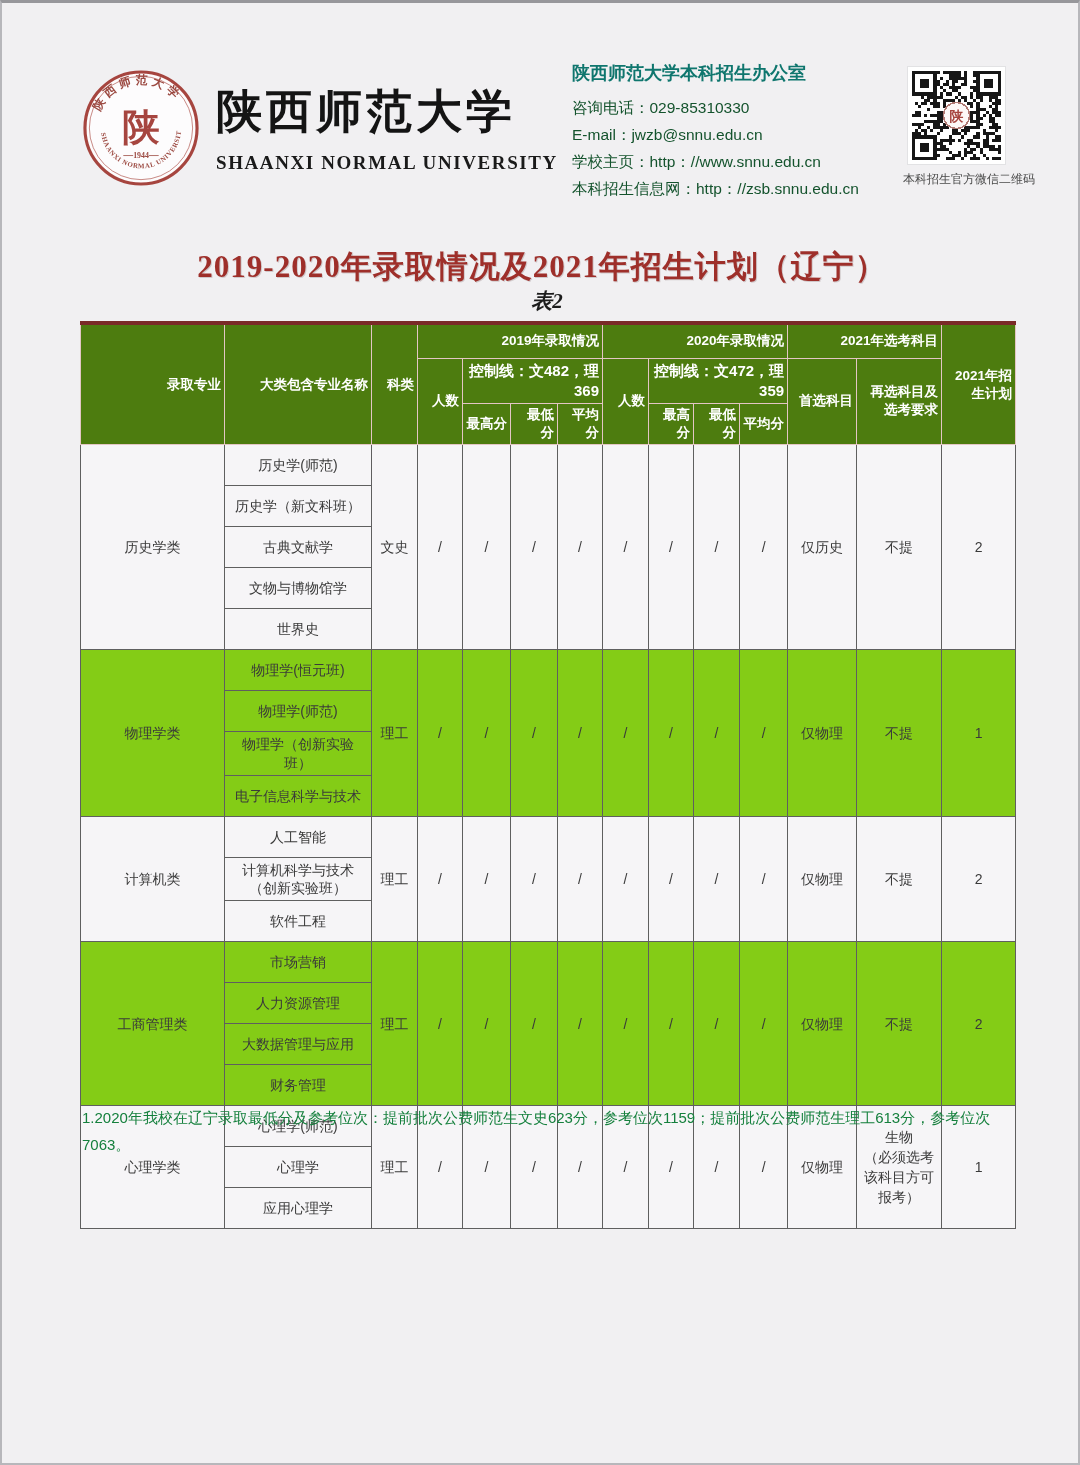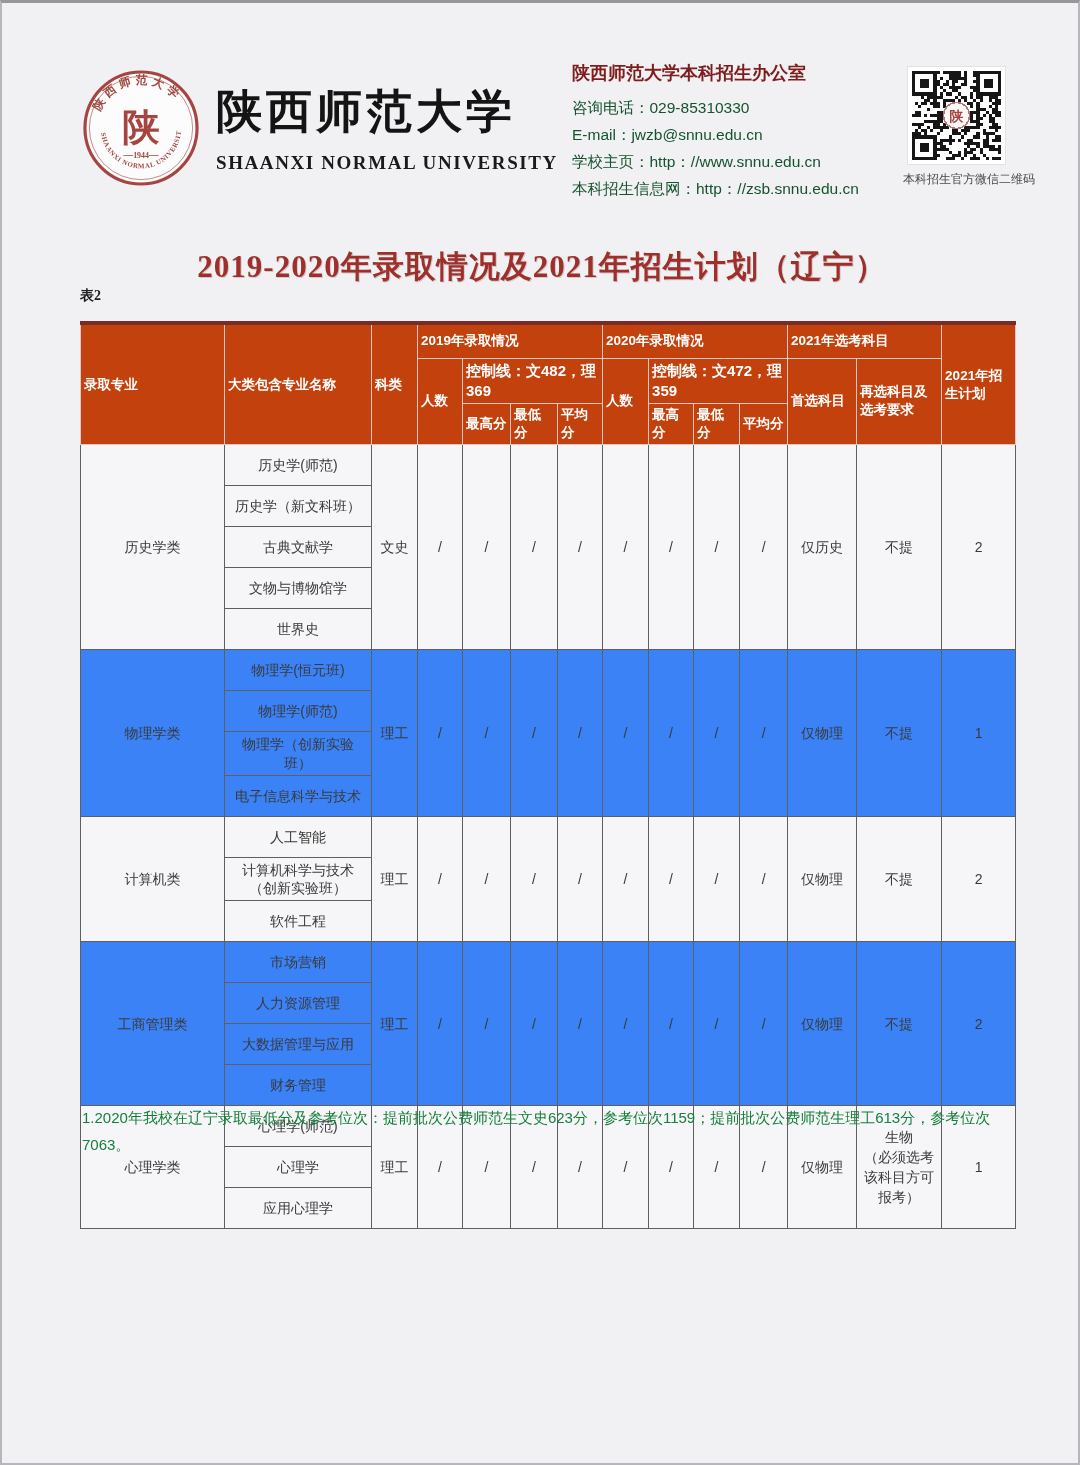--- a/index.html
+++ b/index.html
@@ -9,60 +9,60 @@
     border:2px solid #b7b7bb;border-top:3px solid #97979b;
     font-family:"Liberation Sans","DejaVu Sans",sans-serif;
     overflow:hidden;
   }
   
   .seal{position:absolute;left:80px;top:66px;width:118px;height:118px;}
   .uni-names{position:absolute;left:214px;top:78px;width:330px;}
   .uni-cn{font-family:"Liberation Serif","DejaVu Serif",serif;font-size:46px;font-weight:bold;color:#141414;letter-spacing:4px;white-space:nowrap;}
   .uni-en{font-family:"Liberation Serif","DejaVu Serif",serif;font-size:19px;font-weight:bold;color:#1a1a1a;letter-spacing:1.6px;margin-top:9px;white-space:nowrap;}
   .contact{position:absolute;left:570px;top:58px;width:330px;}
-  .office{font-size:18px;font-weight:bold;color:#7f1d1d;margin-bottom:9px;white-space:nowrap;}
+  .office{font-size:18px;font-weight:bold;color:#0f766e;margin-bottom:9px;white-space:nowrap;}
   .contact-line{font-size:15.5px;color:#14532d;line-height:27px;white-space:nowrap;font-weight:500;}
   .qr-wrap{position:absolute;left:901px;top:64px;width:106px;text-align:center;}
   .qr-box{width:97px;height:97px;background:#fff;margin:0 auto;padding:4px;box-sizing:border-box;box-shadow:0 0 0 1px #e2e2e4;}
   .qr-box svg{width:100%;height:100%;display:block;}
   .qr-caption{font-size:12px;color:#4a4a4a;margin-top:7px;white-space:nowrap;}
   
   .doc-title{
     position:absolute;left:0;top:243px;width:1080px;text-align:center;
     font-family:"Liberation Serif","DejaVu Serif",serif;
     font-size:31px;font-weight:bold;color:#9e2f2a;letter-spacing:1px;
     text-shadow:1px 1px 0 rgba(60,20,20,.18);
   }
   .table-label{
-    position:absolute;left:78px;top:284px;width:934px;text-align:left;
+    position:absolute;left:78px;top:284px;width:934px;text-align:center;
     font-family:"Liberation Serif","DejaVu Serif",serif;
-    font-size:14px;font-weight:bold;color:#1c1c1c;
+    font-size:21px;font-weight:bold;color:#1c1c1c;font-style:italic;
   }
   
   .admissions-table{
     position:absolute;left:78px;top:318px;width:935px;
     border-collapse:collapse;table-layout:fixed;
     border:1.5px solid #5f5f5f;border-top:4px solid #7a2a27;
   }
   .admissions-table th{
-    background:#c2410c;color:#fff;font-weight:bold;font-size:13.5px;
-    border:1px solid #e3c6c4;padding:2px 3px;text-align:left;vertical-align:middle;
+    background:#4d7c0f;color:#fff;font-weight:bold;font-size:13.5px;
+    border:1px solid #e3c6c4;padding:2px 3px;text-align:right;vertical-align:middle;
     line-height:1.35;
   }
   .admissions-table th.th-line{font-size:15px;letter-spacing:0;}
   .admissions-table thead tr:nth-child(1){height:35px;}
   .admissions-table thead tr:nth-child(2){height:38px;}
   .admissions-table thead tr:nth-child(3){height:33px;}
   .admissions-table td{
     border:1px solid #5f5f5f;background:#f6f5f7;color:#3a3a3a;
     font-size:14px;font-weight:500;text-align:center;vertical-align:middle;
     padding:3px 4px;height:34px;line-height:1.3;
   }
   .admissions-table tbody tr:first-child td{border-top:1.5px solid #4c4c4c;}
-  .admissions-table tr.tint td{background:#3b82f6;}
+  .admissions-table tr.tint td{background:#84cc16;}
   .admissions-table td.second{white-space:pre-line;line-height:1.45;}
   
   .notes{position:absolute;left:80px;top:1102px;width:933px;}
   .note-line{font-size:15px;color:#15803d;line-height:1.78;font-weight:500;}
 </style>
 </head>
 <body>
 
 <div class="page">
 

